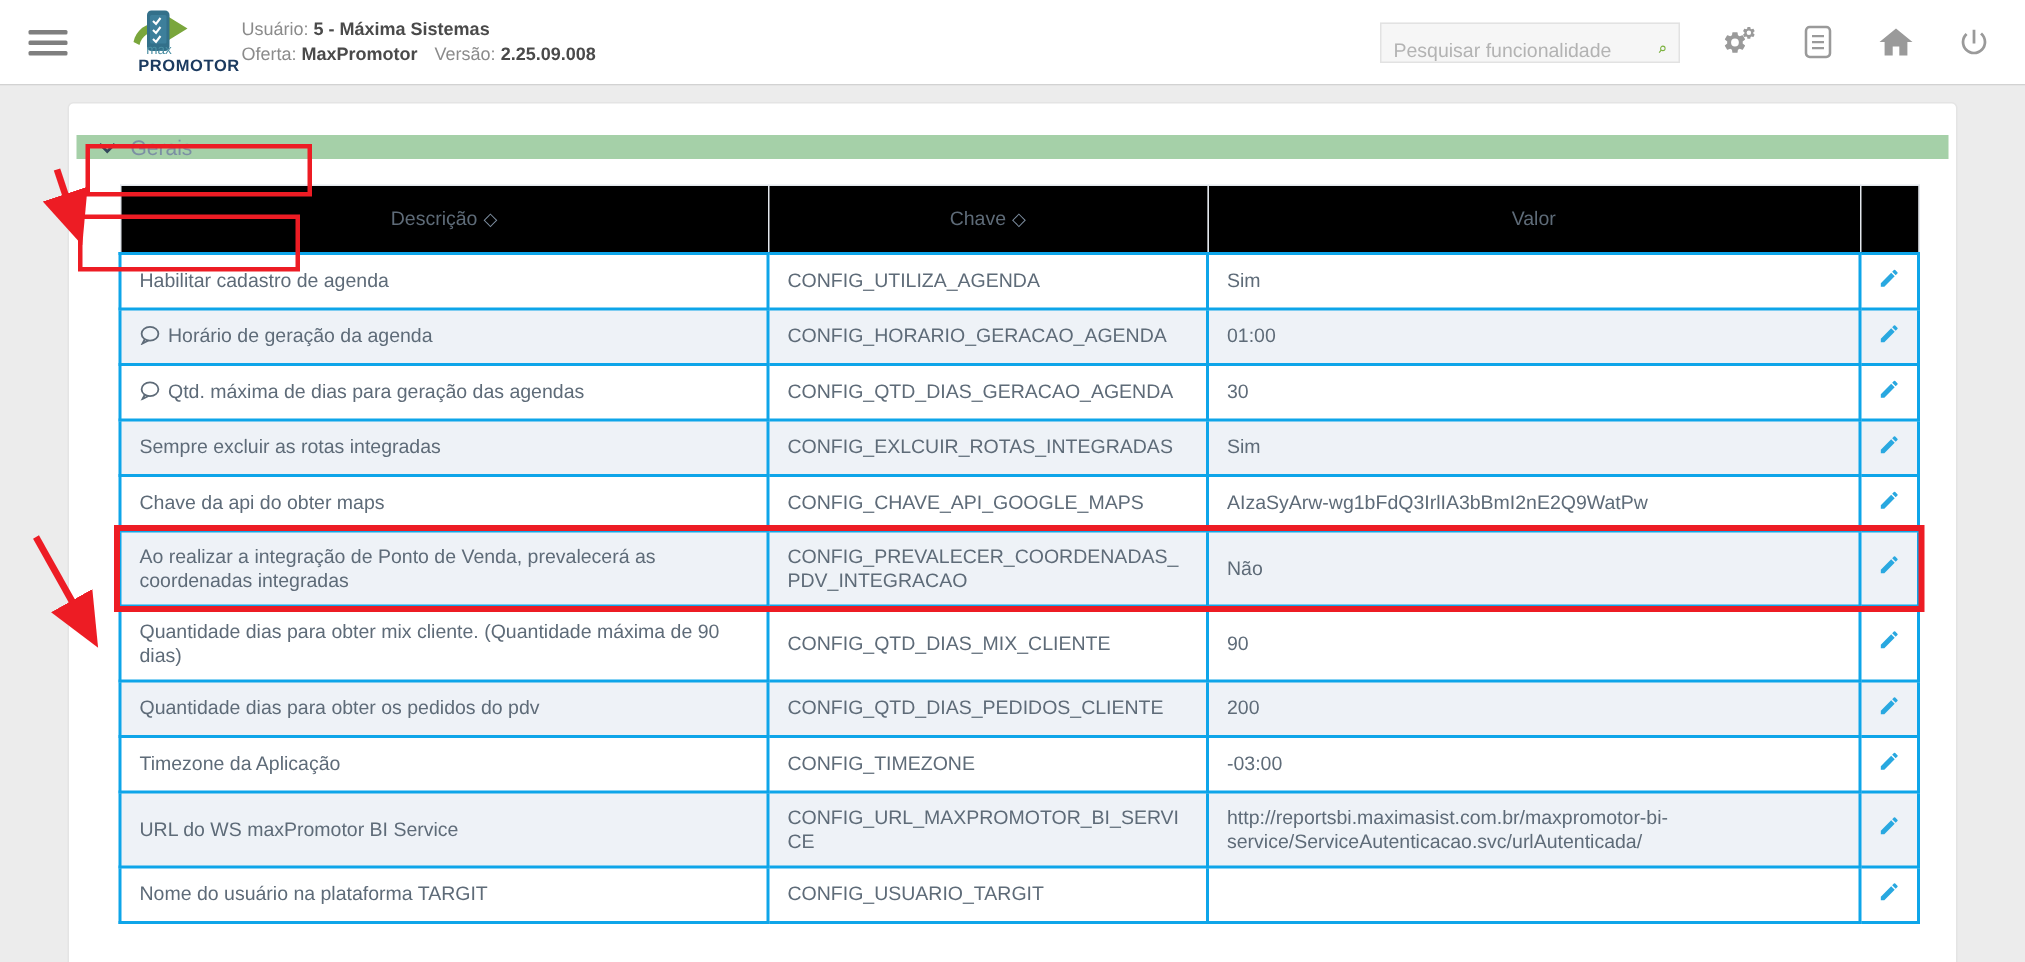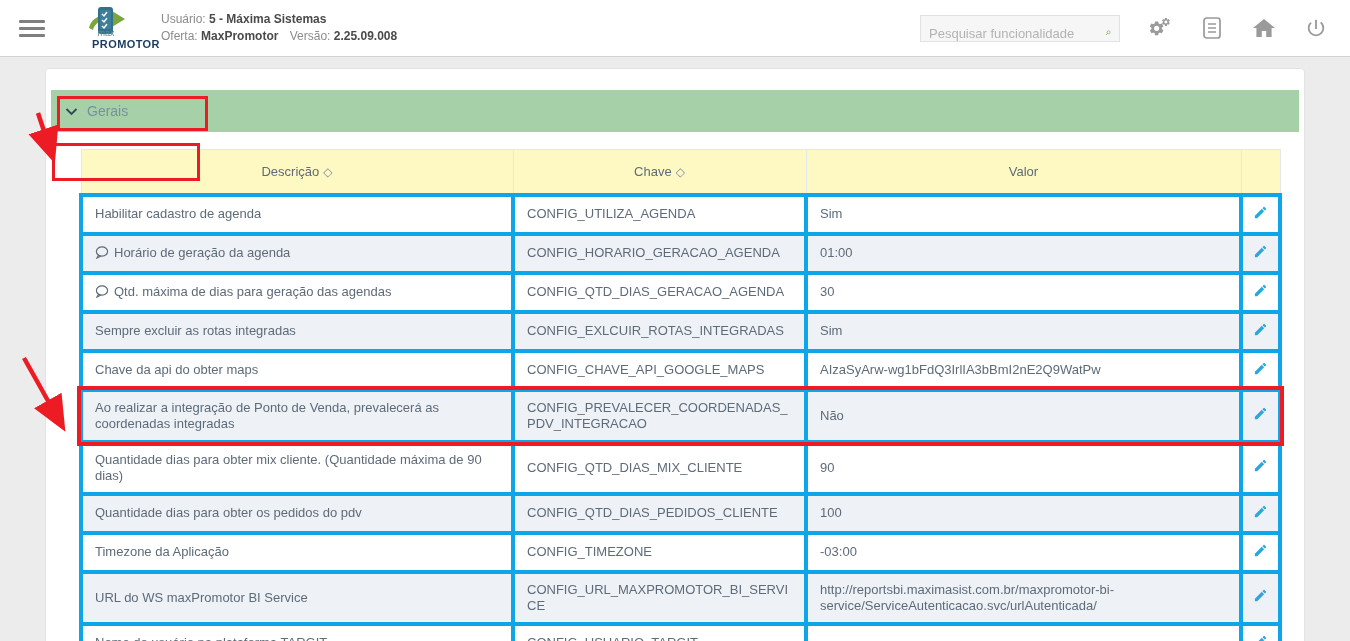--- a/index.html
+++ b/index.html
@@ -23,33 +23,33 @@
     display:flex; align-items:flex-end; padding:0 8px; }
   .searchbox input { flex:1; border:none; outline:none; background:transparent;
     font-size:13px; color:#555; font-family:"Liberation Sans",sans-serif; }
   .searchbox input::placeholder { color:#b3b3b3; }
   .topicon { width:24px; height:24px; display:flex; align-items:center; justify-content:center; cursor:pointer; }
 
   
   .card { position:absolute; top:68px; left:45px; right:45px; height:700px;
     background:#ffffff; border:1px solid #e4e4e4; border-radius:4px; }
   .page-title { margin:30px 0 0 18px; font-size:21px; font-weight:bold; color:#5b6c7c; }
-  .section-bar { margin:21px 5px 0 5px; height:42px; background:#a5d0a8;
+  .section-bar { margin:21px 5px 0 5px; height:16px; background:#a5d0a8;
     display:flex; align-items:center; padding-left:14px; cursor:pointer; }
   .section-bar .chev { margin-right:9px; display:flex; }
   .section-bar .label { font-size:14px; color:#7b8fa3; }
 
   
   .table-wrap { margin:17px 28px 0 33px; }
   table { width:100%; border-collapse:collapse; table-layout:fixed; }
   col.c-desc { width:432px; } col.c-key { width:293px; } col.c-val { width:435px; } col.c-act { width:39px; }
-  thead th { background:#fef9c3; height:45px; font-size:13px; font-weight:normal; color:#5e6b78;
+  thead th { background:#000000; height:45px; font-size:13px; font-weight:normal; color:#5e6b78;
     text-align:center; border:1px solid #e3e8ed; cursor:pointer; }
   thead th .sort { color:#7d8ea0; font-size:12px; margin-left:4px; }
-  tbody td { border:4px solid #0ea5e9; font-size:13px; color:#5e6b78;
+  tbody td { border:2px solid #0ea5e9; font-size:13px; color:#5e6b78;
     padding:8px 12px; line-height:16px; vertical-align:middle; overflow-wrap:break-word; }
   tbody td.key { word-break:break-all; }
   tbody tr { background:#ffffff; }
   tbody tr:nth-child(even) { background:#eef2f7; }
   tbody td.act { text-align:center; padding:8px 4px; }
   .edit-btn { cursor:pointer; display:inline-flex; }
   .comment { display:inline-flex; vertical-align:-2px; margin-right:5px; }
   tr.highlighted { outline:4px solid #ed1c24; }
 
   
@@ -273,21 +273,21 @@
           <path d="M3 17.25V21h3.75L17.81 9.94l-3.75-3.75L3 17.25zM20.71 7.04a1 1 0 0 0 0-1.41l-2.34-2.34a1 1 0 0 0-1.41 0l-1.83 1.83 3.75 3.75 1.83-1.83z"></path>
         </svg>
       </span>
     </td>
   </tr>
           <tr>
     <td class="desc">
       <span>Quantidade dias para obter os pedidos do pdv</span>
     </td>
     <td class="key">CONFIG_QTD_DIAS_PEDIDOS_CLIENTE</td>
-    <td class="val">100</td>
+    <td class="val">200</td>
     <td class="act">
       <span class="edit-btn">
         <svg width="15" height="15" viewBox="0 0 24 24" fill="#29a8e0">
           <path d="M3 17.25V21h3.75L17.81 9.94l-3.75-3.75L3 17.25zM20.71 7.04a1 1 0 0 0 0-1.41l-2.34-2.34a1 1 0 0 0-1.41 0l-1.83 1.83 3.75 3.75 1.83-1.83z"></path>
         </svg>
       </span>
     </td>
   </tr>
           <tr>
     <td class="desc">

